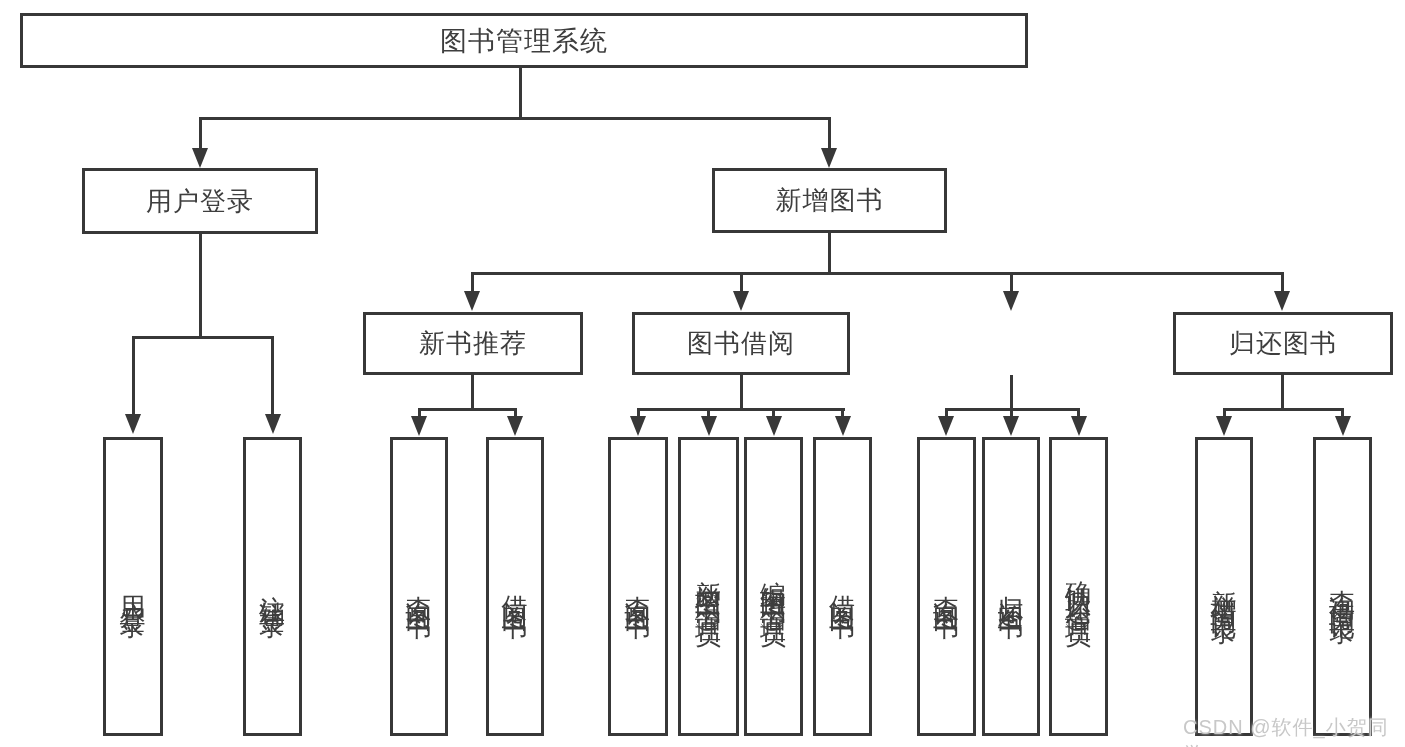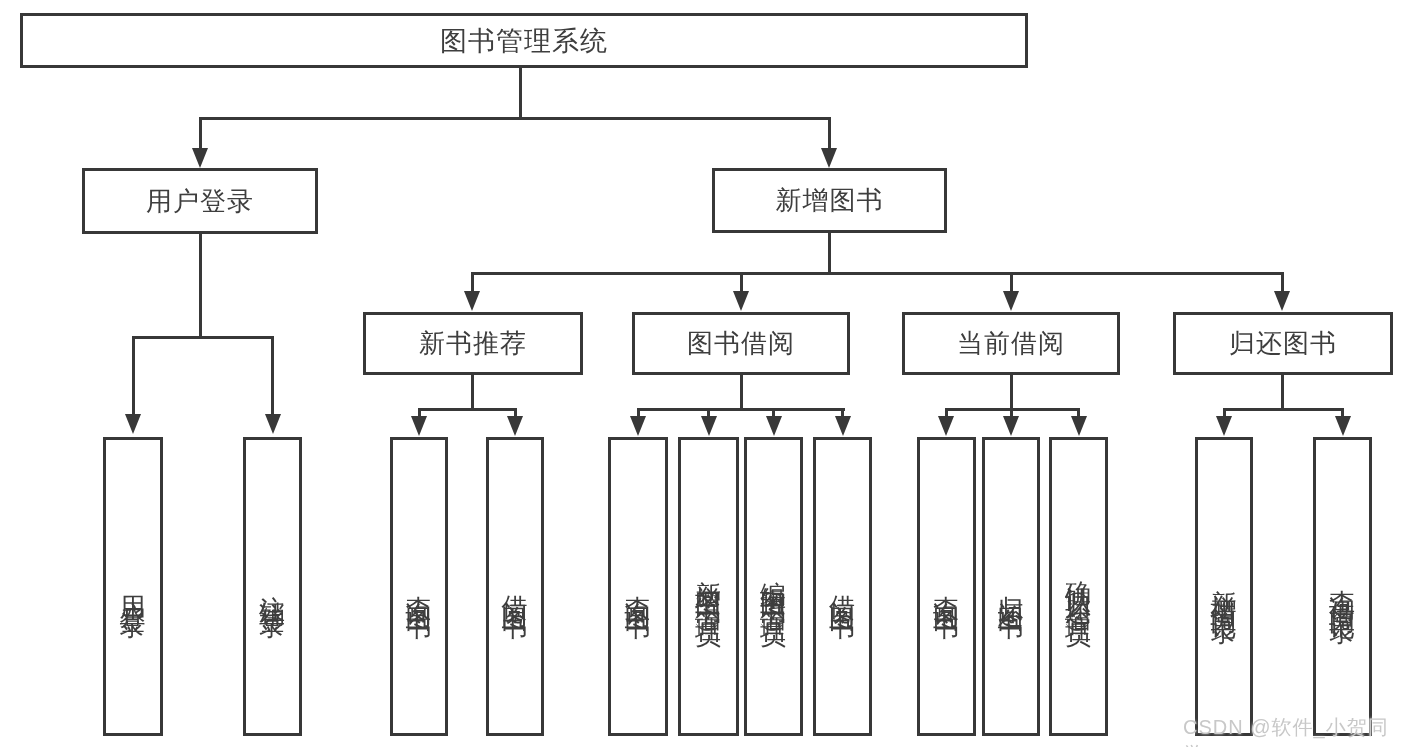--- a/index.html
+++ b/index.html
@@ -83,23 +83,20 @@
   <div class="arrow" style="left:1003px;top:291px;"></div>
   <div class="vline" style="left:1280.5px;top:272px;height:22px;"></div>
   <div class="arrow" style="left:1274px;top:291px;"></div>
 
   <div class="box" style="left:363px;top:312px;width:220px;height:63px;">
     <span>新书推荐</span>
   </div>
   <div class="box" style="left:632px;top:312px;width:218px;height:63px;text-align:center;">
     <span>图书借阅</span>
   </div>
-  <div class="box" style="left:902px;top:312px;width:218px;height:63px;">
-    <span>当前借阅</span>
-  </div>
   <div class="box" style="left:1173px;top:312px;width:220px;height:63px;">
     <span>归还图书</span>
   </div>
 
   <div class="vline" style="left:470.5px;top:375px;height:34px;"></div>
   <div class="vline" style="left:739.5px;top:375px;height:34px;"></div>
   <div class="vline" style="left:1009.5px;top:375px;height:34px;"></div>
   <div class="vline" style="left:1280.5px;top:375px;height:34px;"></div>
 
   <div class="hline" style="left:417.5px;top:408px;width:99px;"></div>

